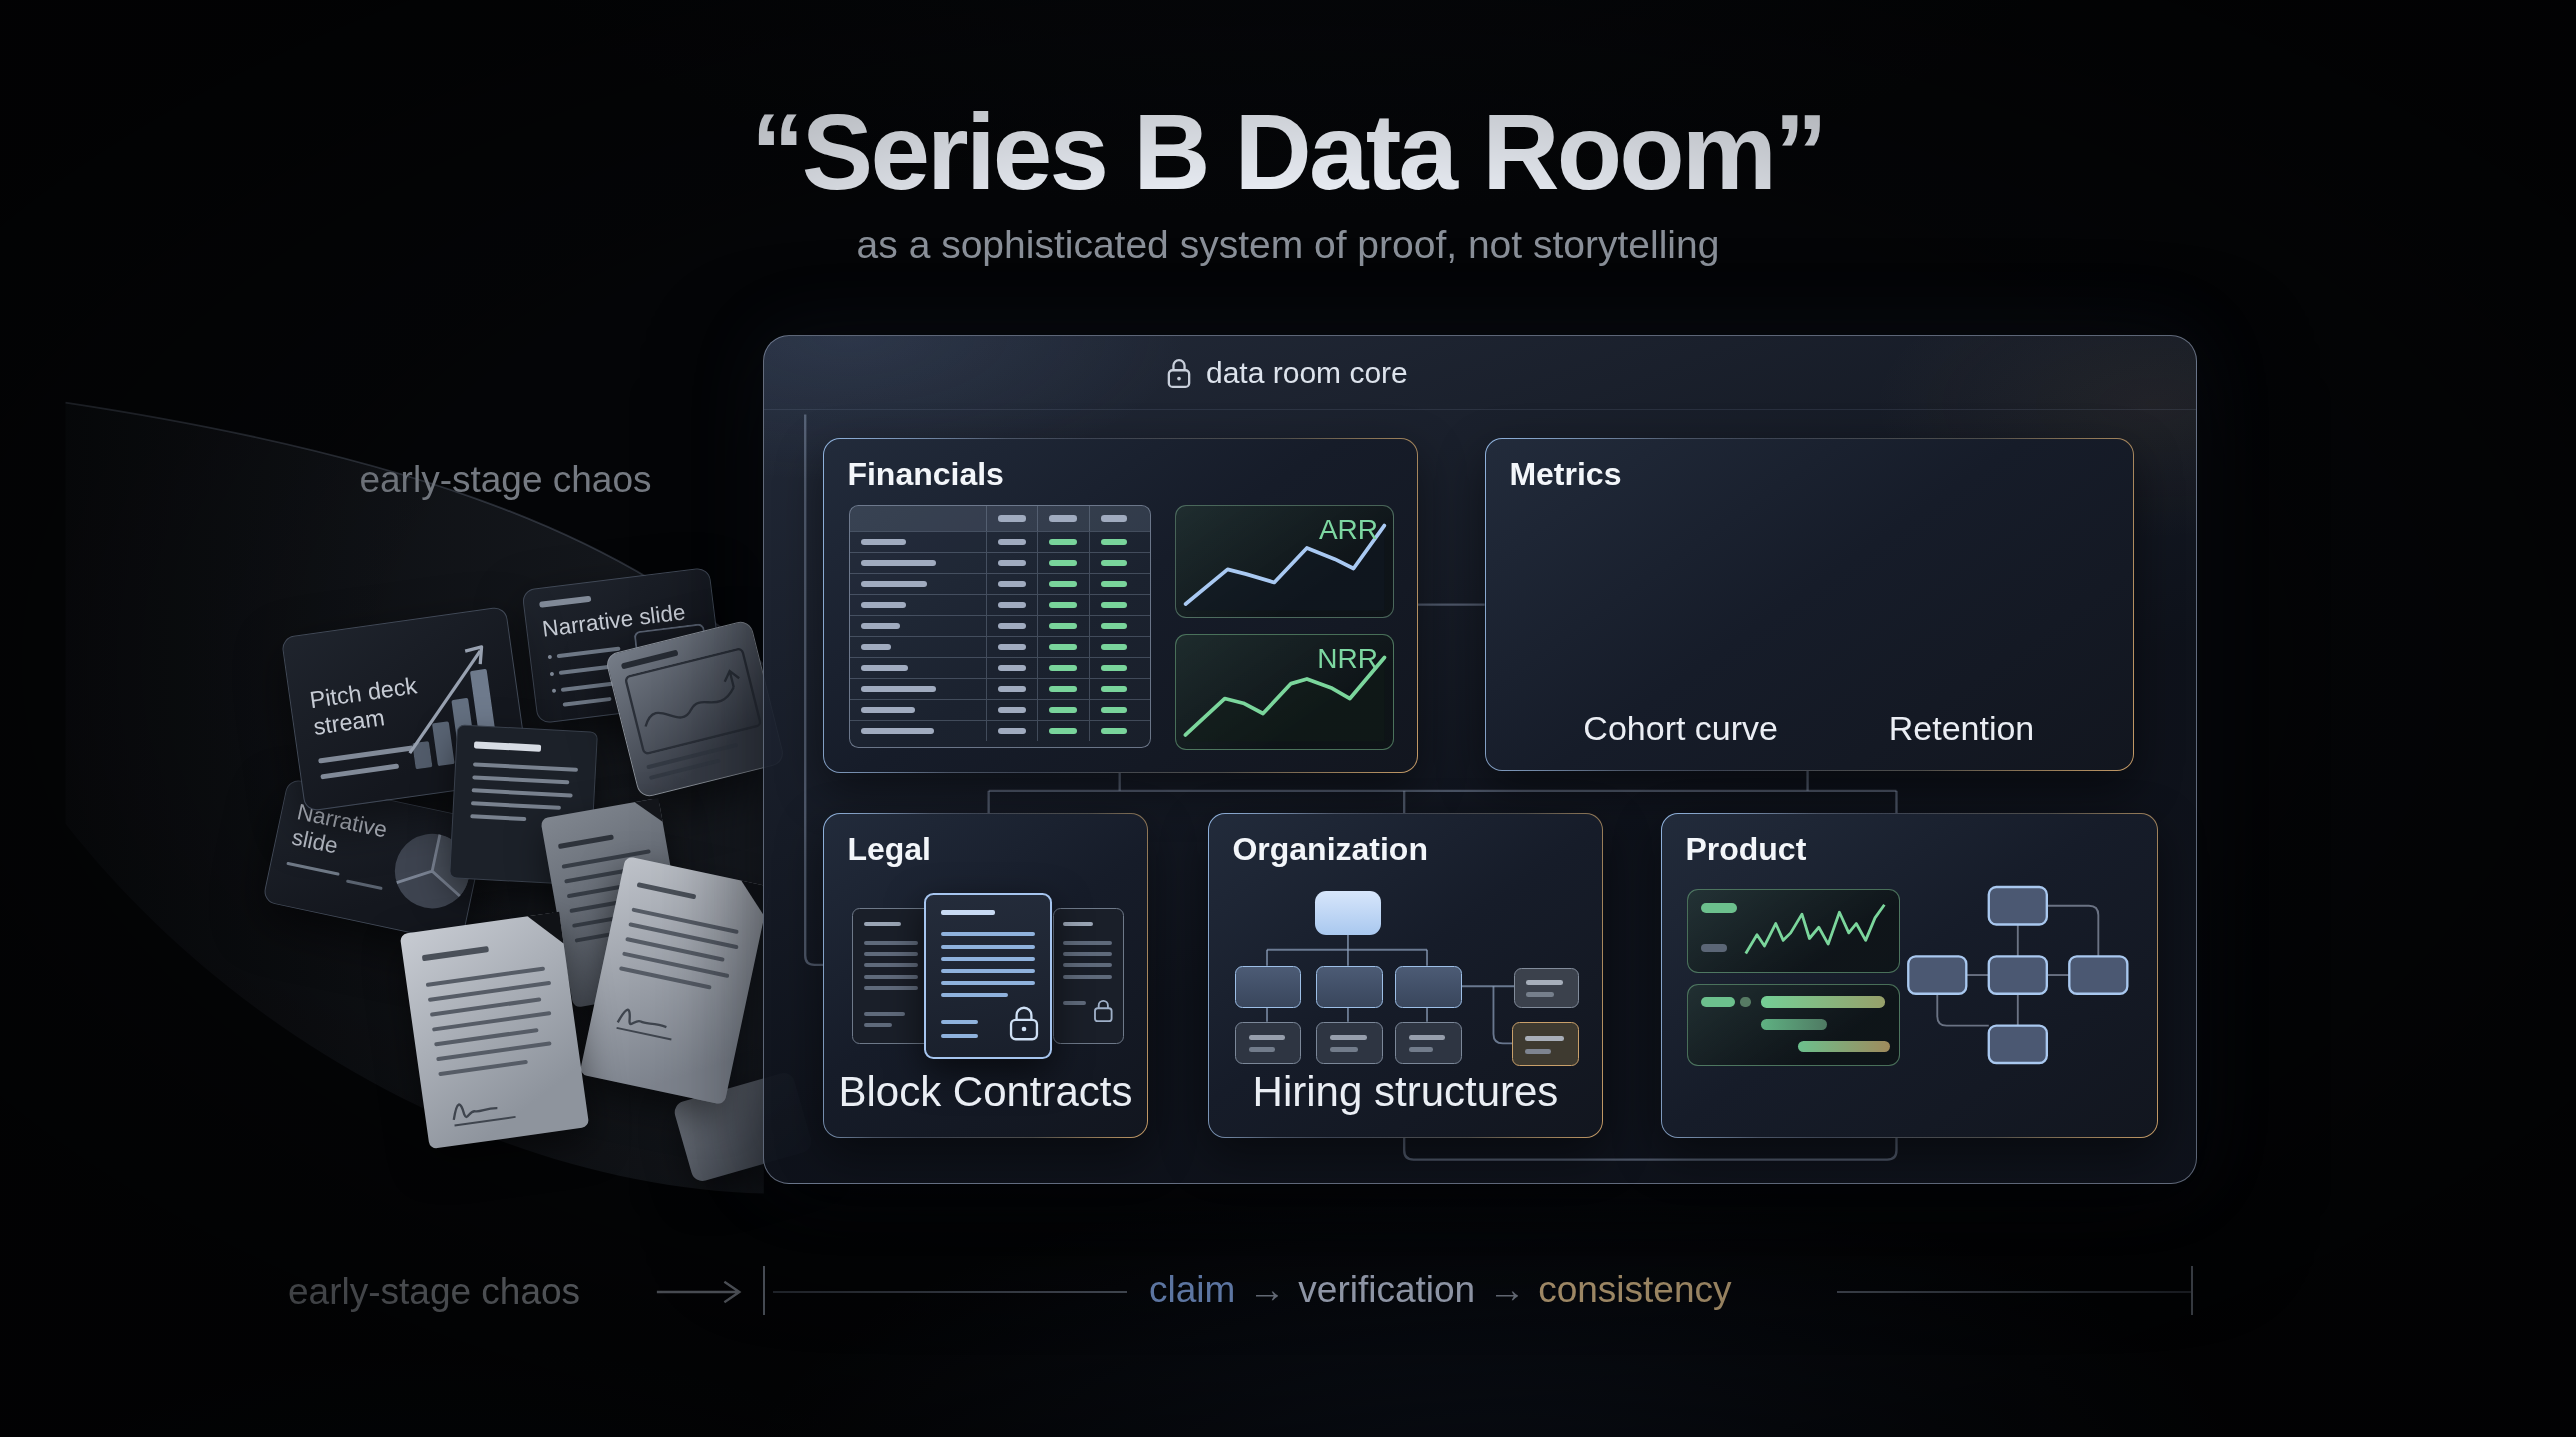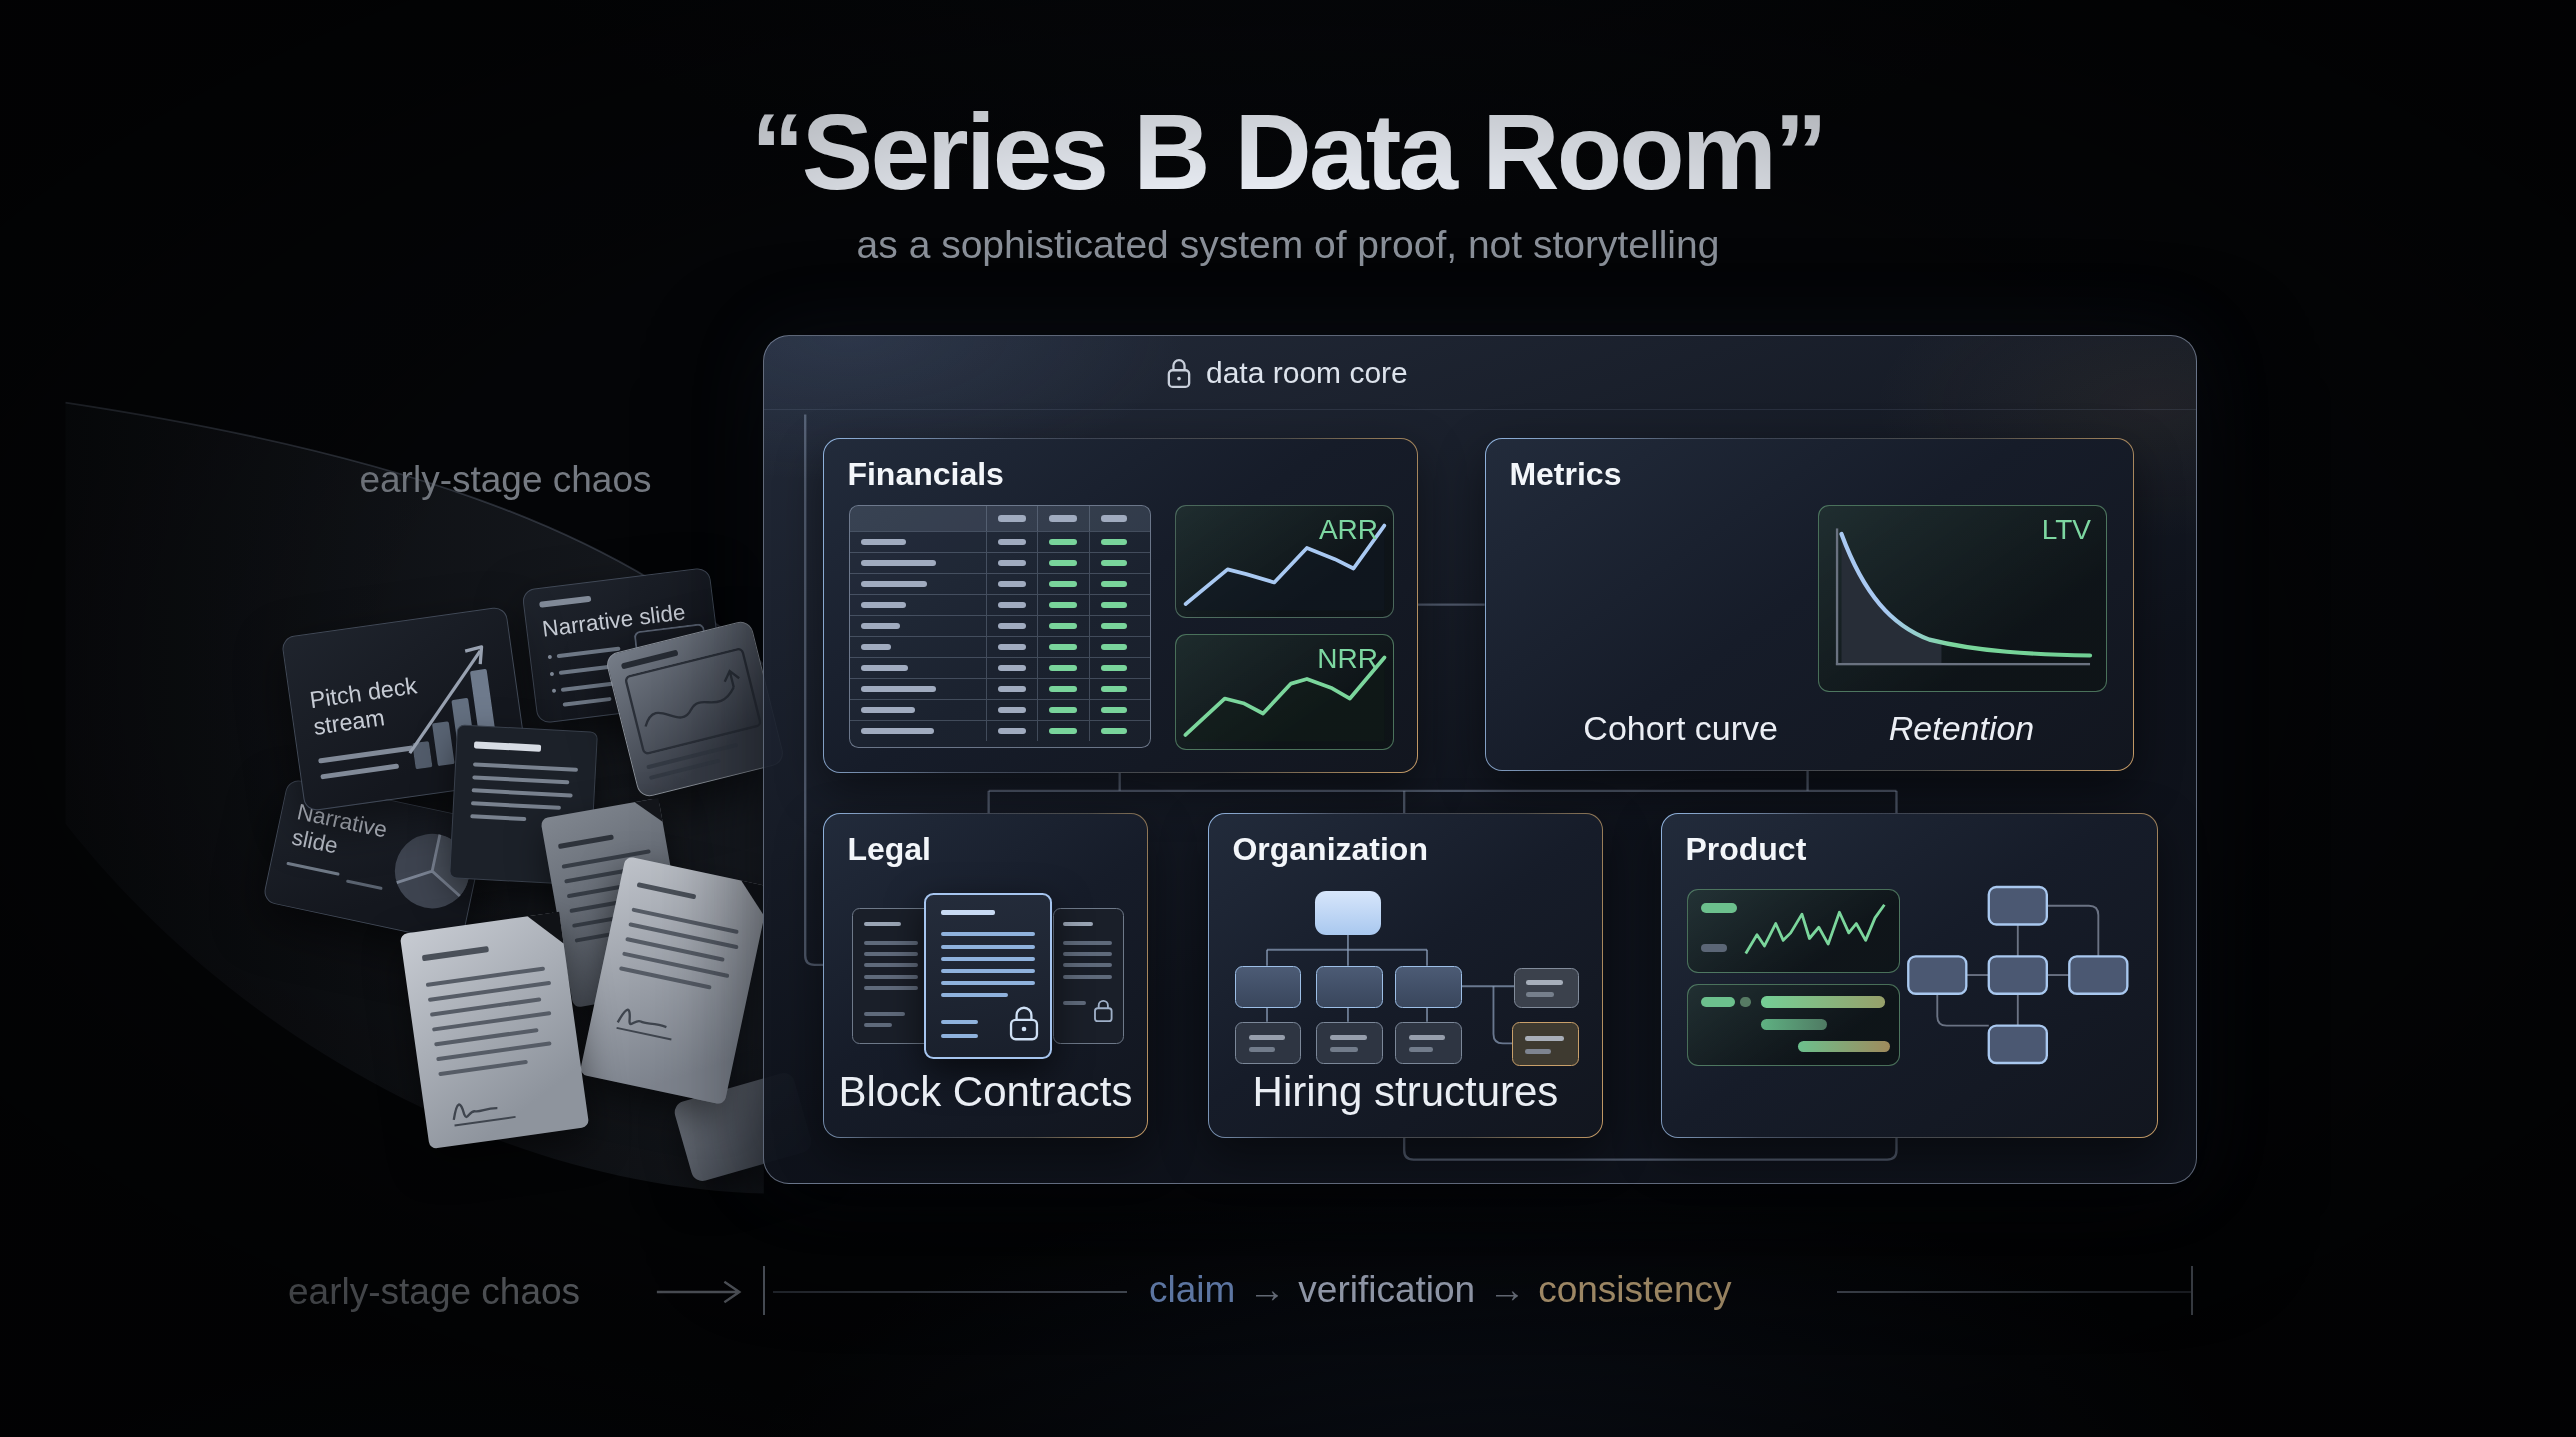--- a/index.html
+++ b/index.html
@@ -413,38 +413,21 @@
         <svg width="217" height="114" viewBox="0 0 232 122">
           <path d="M10 107 L52 68 L72 73 L93 84 L123 52 L140 47 L167 57 L186 68 L223 24 L223 114 L10 114 Z" fill="rgba(18,32,24,0.35)"></path>
           <path d="M10 107 L52 68 L72 73 L93 84 L123 52 L140 47 L167 57 L186 68 L223 24" fill="none" stroke="#7bd69c" stroke-width="4" stroke-linejoin="round" stroke-linecap="round"></path>
         </svg>
       </div>
     </div>
 
     <div class="card" style="left:721px;top:102px;width:647px;height:331px;">
       <div class="card-title">Metrics</div>
       <div class="metric-cap" style="left:4px;width:288px;text-align:right;">Cohort curve</div>
-      <div class="mini" style="left:332px;top:66px;width:287px;height:185px;">
-        <div class="mini-label">LTV</div>
-        <svg width="287" height="185" viewBox="0 0 307 198">
-          <defs>
-            <linearGradient id="ltvg" x1="0" y1="0" x2="1" y2="0">
-              <stop offset="0" stop-color="#a9c9f2"></stop>
-                <stop offset="0.18" stop-color="#a9c9f2"></stop>
-              <stop offset="0.45" stop-color="#7bd69c"></stop>
-                <stop offset="1" stop-color="#6fcf93"></stop>
-            </linearGradient>
-          </defs>
-          <path d="M24 30 C 48 95 70 120 96 133 Q 114 140 131 144 L131 170 L24 170 Z" fill="#272d37"></path>
-          <rect x="18" y="24" width="2.5" height="146" fill="#6a7280"></rect>
-          <rect x="18" y="168" width="272" height="2.5" fill="#6a7280"></rect>
-          <path d="M24 30 C 48 95 78 128 118 143 C 170 156 230 159 290 160" fill="none" stroke="url(#ltvg)" stroke-width="4.5" stroke-linecap="round"></path>
-        </svg>
-      </div>
-      <div class="metric-cap" style="left:332px;width:287px;font-style:italic;">Retention</div>
+      <div class="metric-cap" style="left:332px;width:287px;">Retention</div>
     </div>
 
     <div class="card" style="left:59px;top:477px;width:323px;height:323px;">
       <div class="card-title">Legal</div>
       <div class="ldoc" style="left:28px;top:94px;width:79px;height:134px;background:#1a1f29;border:1.4px solid #6e7989;">
         <div class="dl" style="left:11.2px;top:13px;width:37px;background:#9aa5b5;"></div>
         <div class="dl" style="left:11.2px;top:32px;width:54px;background:#5f6a7b;"></div>
         <div class="dl" style="left:11.2px;top:43px;width:54px;background:#5f6a7b;"></div>
         <div class="dl" style="left:11.2px;top:54px;width:54px;background:#5f6a7b;"></div>
         <div class="dl" style="left:11.2px;top:66px;width:54px;background:#5f6a7b;"></div>

